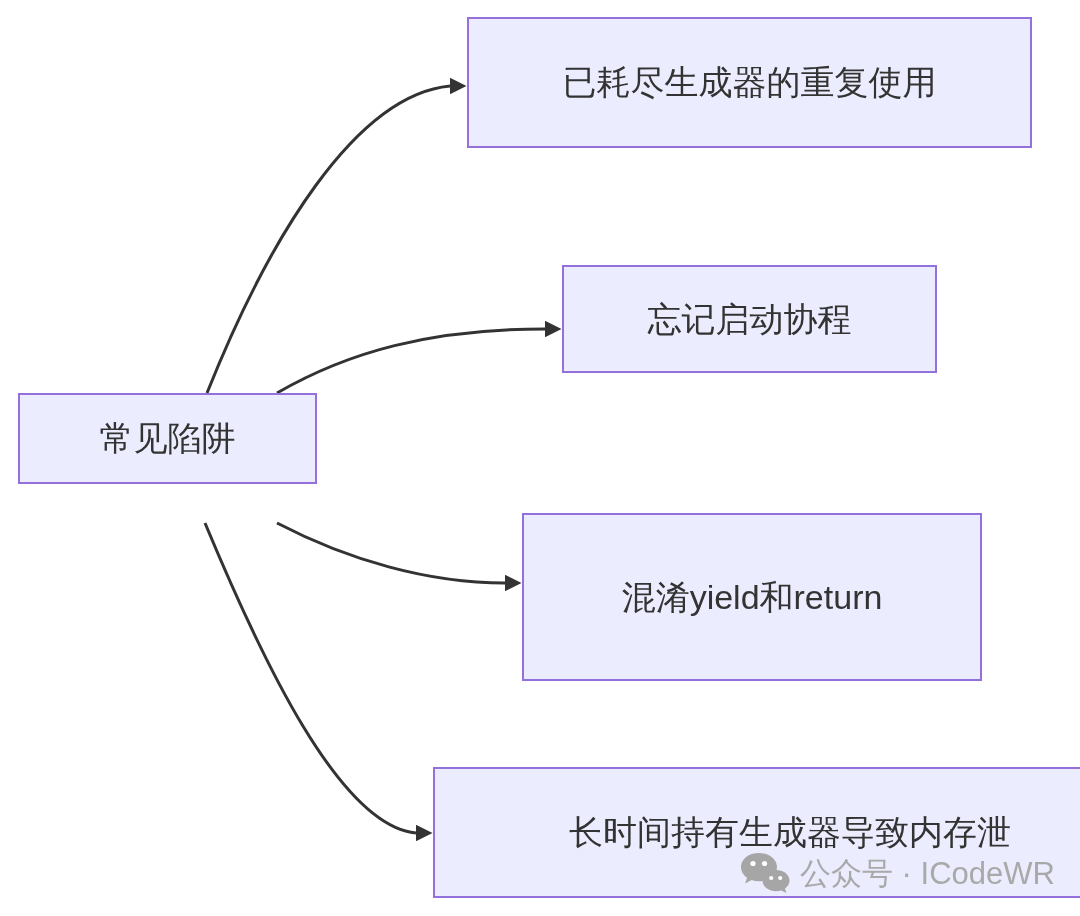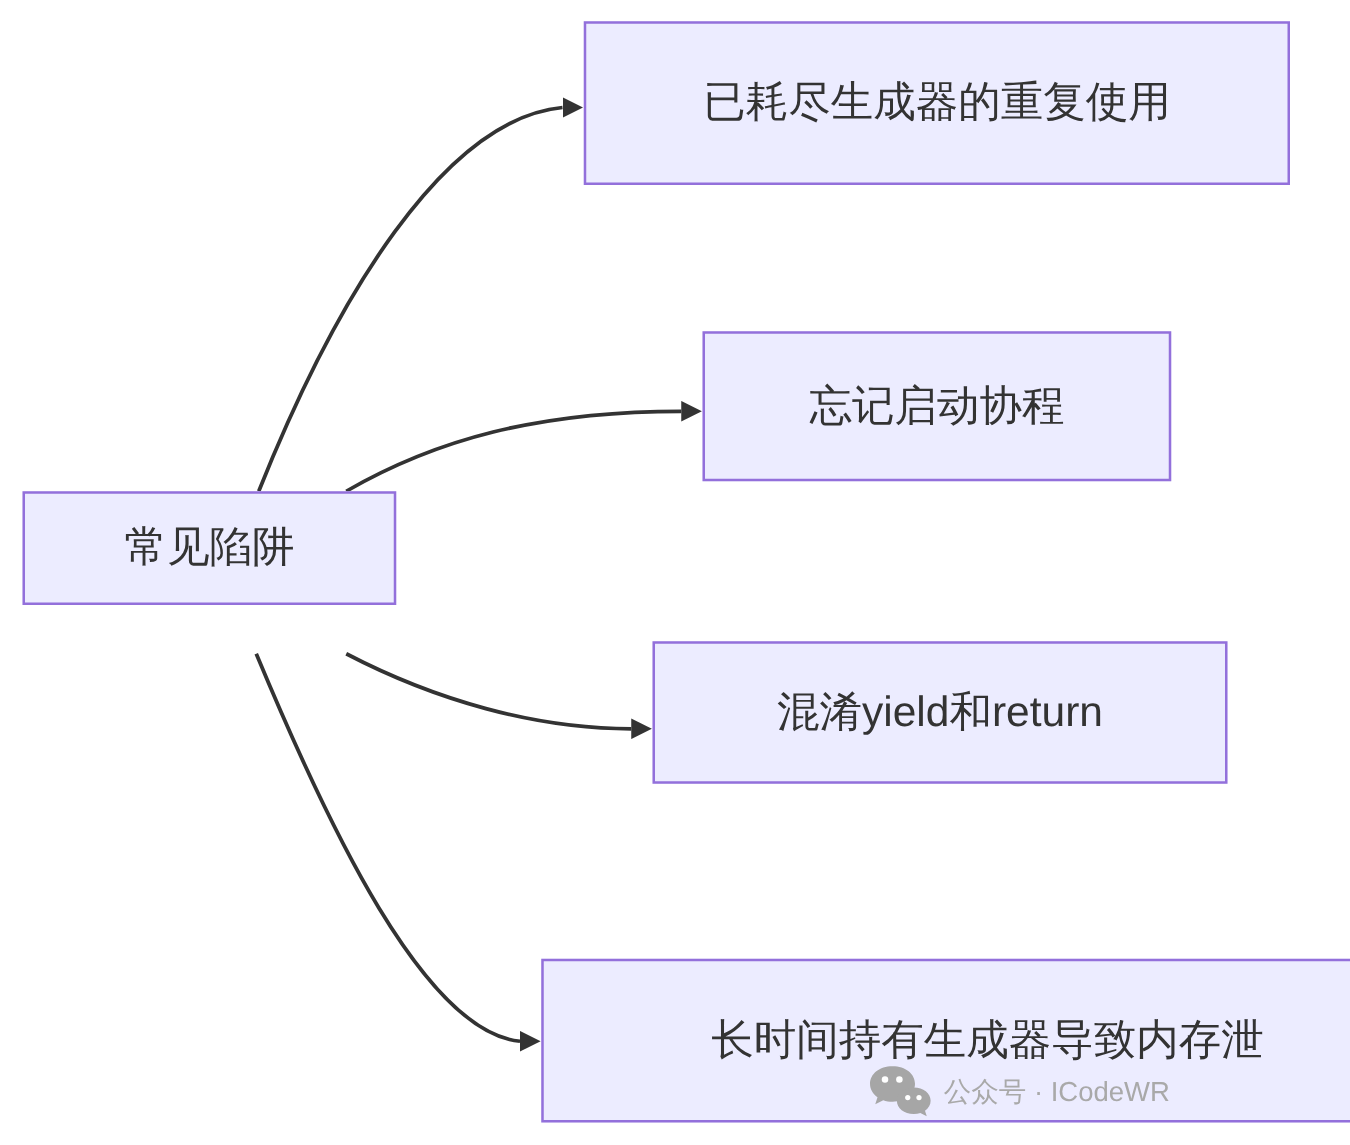--- a/index.html
+++ b/index.html
@@ -44,32 +44,32 @@
     align-items:center;
     justify-content:center;
     color:var(--text-color);
     font-size:34px;
     line-height:1.2;
     white-space:nowrap;
     overflow:hidden;
   }
   .node-root  {left:18px;  top:393px; width:299px; height:91px;}
   .node-n1    {left:467px; top:17px;  width:565px; height:131px;}
-  .node-n2    {left:562px; top:265px; width:375px; height:120px;}
-  .node-n3    {left:522px; top:513px; width:460px; height:114px;}
+  .node-n2    {left:562px; top:265px; width:375px; height:108px;}
+  .node-n3    {left:522px; top:513px; width:460px; height:168px;}
   .node-n4    {left:433px; top:767px; width:714px; height:131px;}
   .watermark{
     position:absolute;
-    left:694px;
+    left:739px;
     top:851px;
     display:flex;
     align-items:center;
     gap:9px;
     color:var(--watermark-color);
-    font-size:22px;
+    font-size:31px;
     white-space:nowrap;
     z-index:5;
     justify-content:center;
   }
   .wechat-icon{
     display:inline-flex;
     width:52px;
     height:46px;
   }
   .wechat-icon svg{width:100%;height:100%;}

